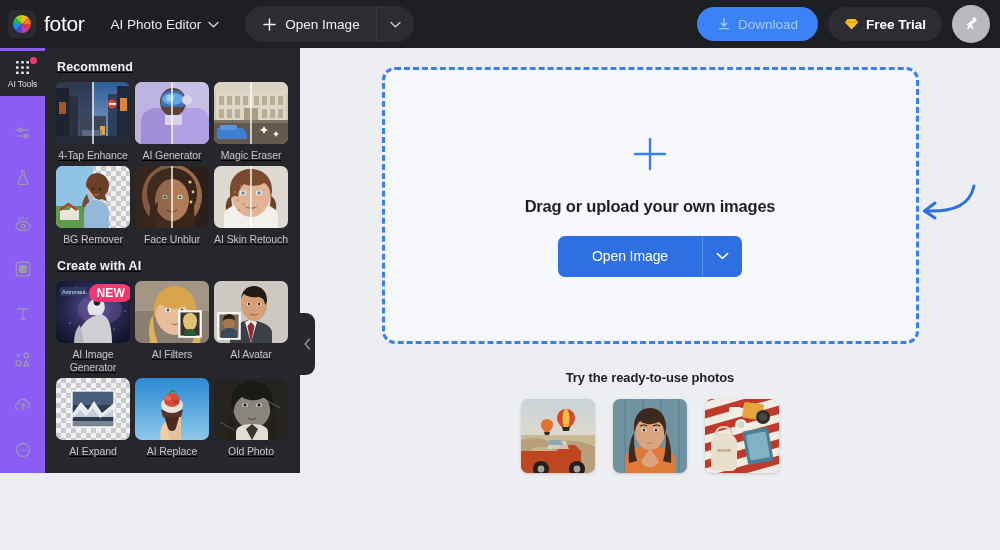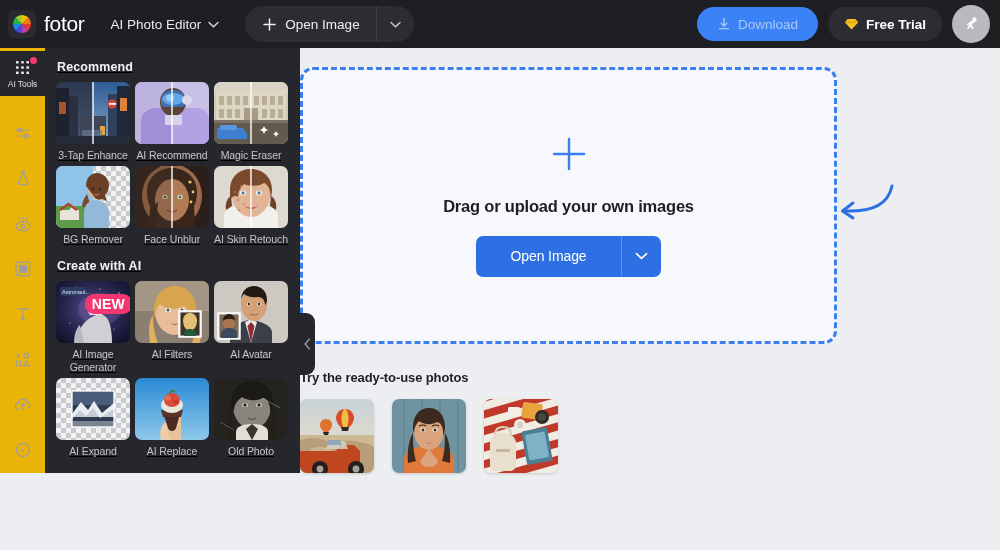--- a/index.html
+++ b/index.html
@@ -58,21 +58,21 @@
     width: 38px; height: 38px; border-radius: 50%; margin-left: 10px;
     background: #b9babd; display: flex; align-items: center; justify-content: center;
     cursor: pointer; flex: none;
   }
 
   
   .body { flex: 1; display: flex; position: relative; min-height: 0; }
 
   
   .rail {
-    width: 45px; background: #eab308; flex: none;
+    width: 45px; background: #8b5cf6; flex: none;
     display: flex; flex-direction: column; align-items: center;
     padding-top: 3px; position: relative; z-index: 20;
   }
   .rail-item {
     width: 45px; height: 46px; display: flex; flex-direction: column;
     align-items: center; justify-content: center; gap: 3px;
     cursor: pointer; position: relative; color: #8e9096;
   }
   .rail-item.active { background: #26272c; color: #e8e9eb; }
   .rail-label { font-size: 8.5px; color: #dfe0e3; letter-spacing: -0.1px; }
@@ -97,22 +97,22 @@
   .tile { width: 74px; cursor: pointer; }
   .tile-thumb {
     width: 74px; height: 62px; border-radius: 7px; overflow: hidden;
     position: relative; background: #3a3b41;
   }
   .tile-label {
     margin-top: 5px; text-align: center; color: #c3c5ca;
     font-size: 10.5px; line-height: 13px; letter-spacing: -.1px;
   }
   .badge-new {
-    position: absolute; top: 13px; right: -2px; z-index: 4;
-    background: #f5376f; color: #fff; font-size: 14px; font-weight: bold;
+    position: absolute; top: 3px; right: -2px; z-index: 4;
+    background: #f5376f; color: #fff; font-size: 12px; font-weight: bold;
     padding: 2px 7px; border-radius: 9px; letter-spacing: .2px;
   }
   .checker {
     position: absolute; inset: 0;
     background-image:
       linear-gradient(45deg, #c9cacd 25%, transparent 25%, transparent 75%, #c9cacd 75%),
       linear-gradient(45deg, #c9cacd 25%, #f2f2f3 25%, #f2f2f3 75%, #c9cacd 75%);
     background-size: 10px 10px; background-position: 0 0, 5px 5px;
   }
 
@@ -120,21 +120,21 @@
   .collapse-handle {
     position: absolute; left: 300px; top: 265px;
     width: 15px; height: 62px; background: #26272c;
     border-radius: 0 9px 9px 0; z-index: 14;
     display: flex; align-items: center; justify-content: center; cursor: pointer;
   }
 
   
   .canvas {
     flex: 1; background: #eceef1; position: relative;
-    display: flex; flex-direction: column; align-items: flex-start;
+    display: flex; flex-direction: column; align-items: center;
     padding-top: 19px;
   }
   .dropzone {
     width: 537px; height: 322px; border-radius: 13px;
     border: 3px dashed #3b7ef2; background: #f7f8fb;
     display: flex; flex-direction: column; align-items: center; justify-content: center;
     position: relative; cursor: pointer;
   }
   .plus-icon { margin-bottom: 24px; }
   .dz-text {
@@ -385,40 +385,40 @@
                 <rect x="3" y="20" width="7" height="12" fill="#c9622a" opacity=".8"></rect>
                 <rect x="64" y="16" width="7" height="13" fill="#e0833a"></rect>
                 <circle cx="56" cy="22" r="4.5" fill="#d9443a"></circle>
                   <rect x="53" y="21" width="7" height="1.8" fill="#fff"></rect>
                 <rect x="44" y="44" width="5" height="9" fill="#e8a43c"></rect>
                 <rect x="26" y="48" width="20" height="14" fill="#6a7894" opacity=".7"></rect>
                 <rect x="0" y="54" width="74" height="8" fill="#242a36"></rect>
                 <line class="" x1="37" y1="0" x2="37" y2="62" stroke="#fff" stroke-width="1.4"></line>
               </svg>
             </div>
-            <div class="tile-label">3-Tap Enhance</div>
+            <div class="tile-label">4-Tap Enhance</div>
           </div>
 
           <div class="tile">
             <div class="tile-thumb">
               <svg width="74" height="62" viewBox="0 0 74 62" preserveAspectRatio="none">
                 <rect width="74" height="62" fill="#c9c0e8"></rect>
                 <rect x="0" y="0" width="37" height="62" fill="#bdb3e0"></rect>
                 <path d="M6 62v-22c0-9 7-14 16-14h10c9 0 16 5 16 14v22z" fill="#9e8fd6"></path>
                 <path d="M37 62v-22c0-9 7-14 16-14h8c9 0 13 5 13 14v22z" fill="#b0a2e4"></path>
                 <ellipse cx="38" cy="20" rx="13" ry="14" fill="#5b4436"></ellipse>
                 <path d="M26 18c0-6 5-10 12-10s12 4 12 10v4c0 2-2 3-4 3h-16c-2 0-4-1-4-3z" fill="#3f6fb5"></path>
                 <ellipse cx="38" cy="17" rx="11" ry="6" fill="#63a6e8"></ellipse>
                 <ellipse cx="35" cy="16" rx="4" ry="3.4" fill="#a8d4f7" opacity=".8"></ellipse>
                 <rect x="30" y="33" width="17" height="10" fill="#d8d3e8"></rect>
                 <circle cx="52" cy="18" r="5" fill="#ded9ee"></circle>
                 <line x1="37" y1="0" x2="37" y2="62" stroke="#fff" stroke-width="1.4"></line>
               </svg>
             </div>
-            <div class="tile-label">AI Recommend</div>
+            <div class="tile-label">AI Generator</div>
           </div>
 
           <div class="tile">
             <div class="tile-thumb">
               <svg width="74" height="62" viewBox="0 0 74 62" preserveAspectRatio="none">
                 <rect width="74" height="62" fill="#cfc9bc"></rect>
                 <rect y="0" width="74" height="12" fill="#d8d3c6"></rect>
                 <rect x="2" y="8" width="70" height="30" rx="1" fill="#ded7c4"></rect>
                 <g fill="#b9ae97">
                   <rect x="5" y="14" width="5" height="9"></rect>

